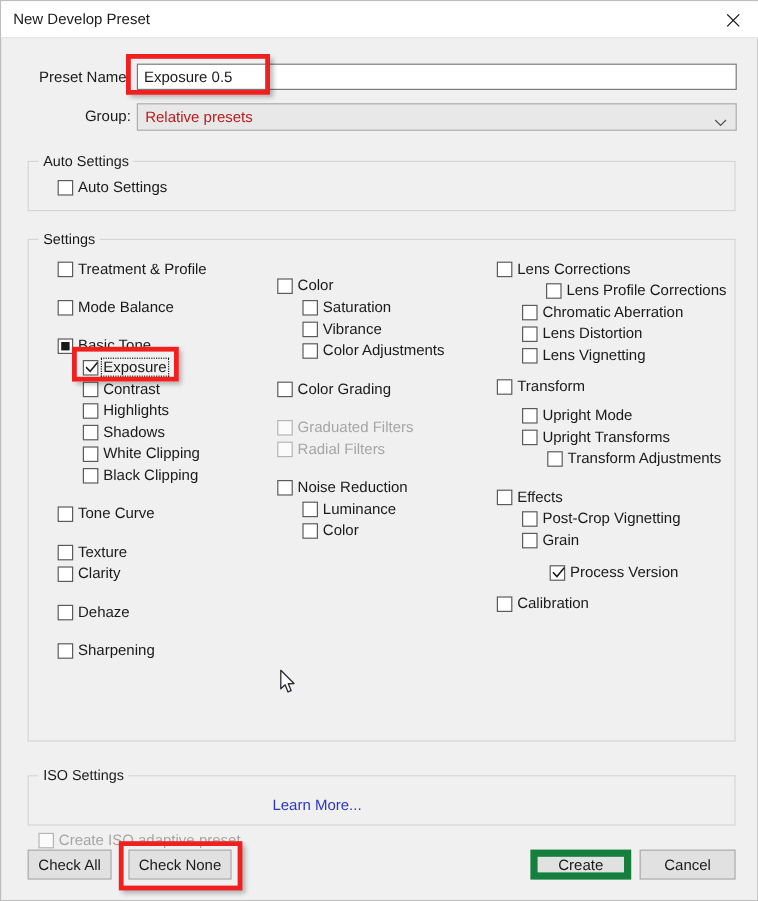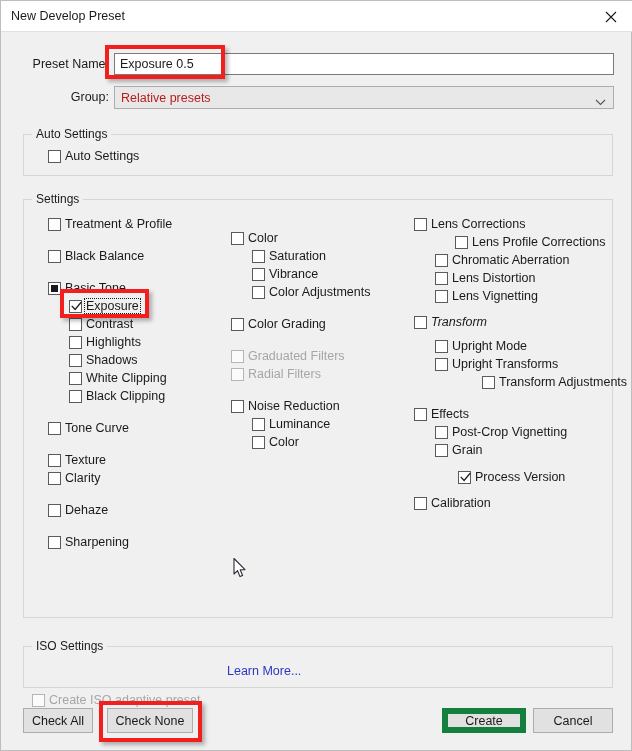--- a/index.html
+++ b/index.html
@@ -199,21 +199,21 @@
   <div class="groupbox" style="left:22px; top:198px; width:590px; height:419px;">
     <div class="groupbox-legend">Settings</div>
   </div>
   <div id="settings-col1">
       <div class="cb-row" style="left: 47px; top: 215px;">
         <span class="cb-box"></span>
         <span class="cb-label">Treatment &amp; Profile</span>
       </div>
       <div class="cb-row" style="left: 47px; top: 247px;">
         <span class="cb-box"></span>
-        <span class="cb-label">Black Balance</span>
+        <span class="cb-label">Mode Balance</span>
       </div>
       <div class="cb-row" style="left: 47px; top: 279px;">
         <span class="cb-box">
           <span class="sq"></span>
         </span>
         <span class="cb-label">Basic Tone</span>
       </div>
       <div class="cb-row" style="left: 68px; top: 297px;">
         <span class="cb-box">
           <svg class="tick" viewBox="0 0 11 11" aria-hidden="true">
@@ -319,33 +319,33 @@
         <span class="cb-label">Chromatic Aberration</span>
       </div>
       <div class="cb-row" style="left: 434px; top: 269px;">
         <span class="cb-box"></span>
         <span class="cb-label">Lens Distortion</span>
       </div>
       <div class="cb-row" style="left: 434px; top: 287px;">
         <span class="cb-box"></span>
         <span class="cb-label">Lens Vignetting</span>
       </div>
-      <div class="cb-row" style="left: 413px; top: 313px; font-style: italic;">
+      <div class="cb-row" style="left: 413px; top: 313px;">
         <span class="cb-box"></span>
         <span class="cb-label">Transform</span>
       </div>
       <div class="cb-row" style="left: 434px; top: 337px;">
         <span class="cb-box"></span>
         <span class="cb-label">Upright Mode</span>
       </div>
       <div class="cb-row" style="left: 434px; top: 355px;">
         <span class="cb-box"></span>
         <span class="cb-label">Upright Transforms</span>
       </div>
-      <div class="cb-row" style="left: 436px; top: 373px; padding-left: 45px;">
+      <div class="cb-row" style="left: 410px; top: 373px; padding-left: 45px;">
         <span class="cb-box"></span>
         <span class="cb-label">Transform Adjustments</span>
       </div>
       <div class="cb-row" style="left: 413px; top: 405px;">
         <span class="cb-box"></span>
         <span class="cb-label">Effects</span>
       </div>
       <div class="cb-row" style="left: 434px; top: 423px;">
         <span class="cb-box"></span>
         <span class="cb-label">Post-Crop Vignetting</span>

